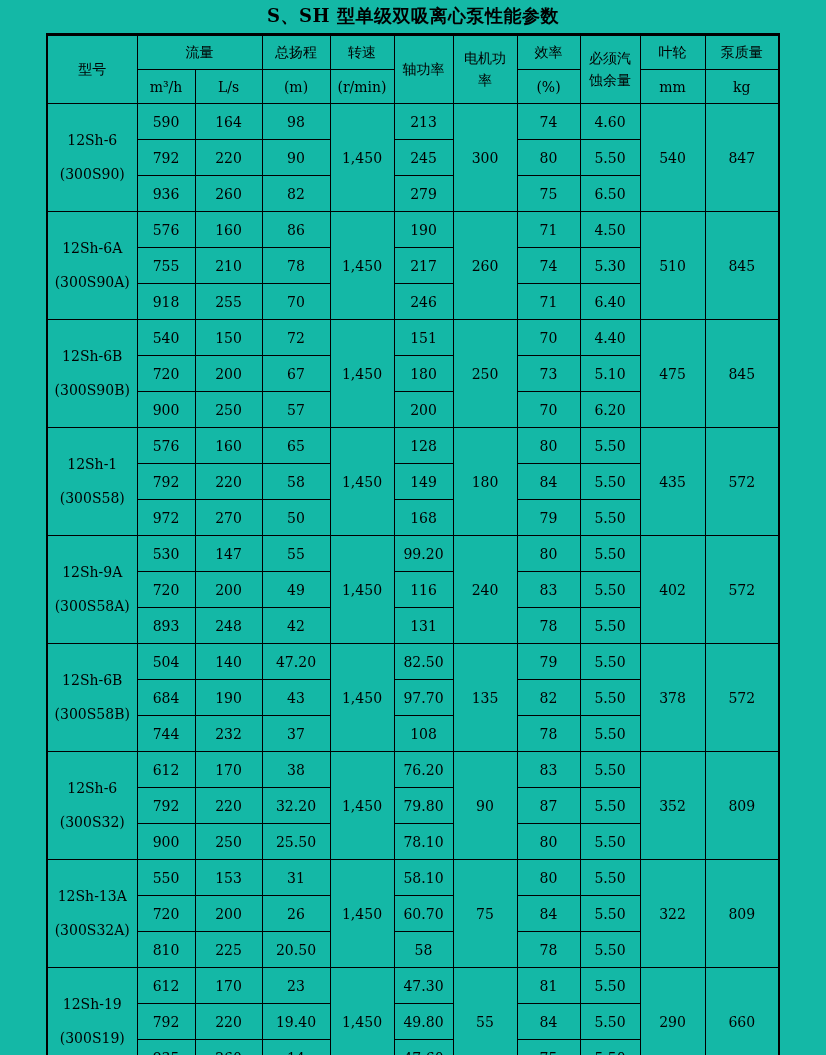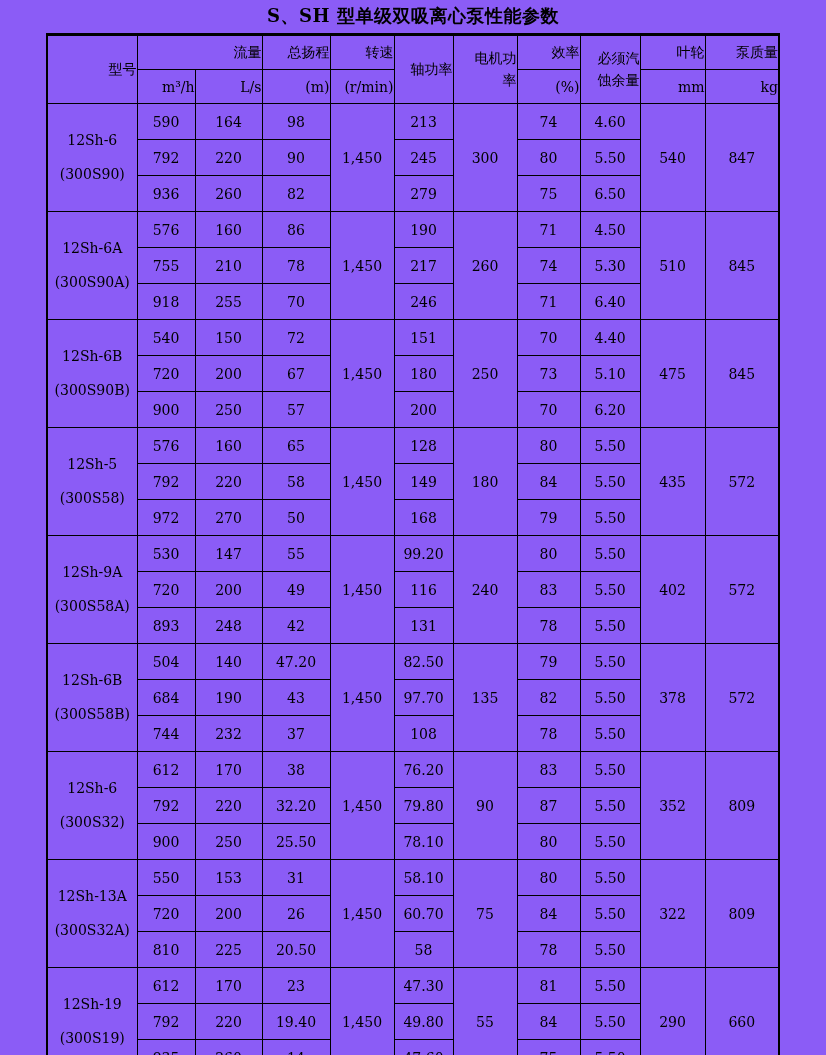--- a/index.html
+++ b/index.html
@@ -5,21 +5,21 @@
   html, body {
     margin: 0;
     padding: 0;
     background: #ffffff;
     color: #000000;
     font-family: "DejaVu Serif", "Liberation Serif", serif;
   }
   .page {
     width: 826px;
     height: 1055px;
-    background: #8b5cf6;
+    background: #14b8a6;
     overflow: hidden;
   }
   .title {
     text-align: center;
     font-weight: bold;
     font-size: 18px;
     margin: 4px 0 5px 0;
     letter-spacing: 0.5px;
   }
   table.spec {
@@ -33,21 +33,21 @@
   table.spec th,
   table.spec td {
     border: 1px solid #000;
     text-align: center;
     vertical-align: middle;
     padding: 0;
     font-weight: normal;
     font-size: 14px;
     overflow: hidden;
   }
-  table.spec thead th { height: 33px; text-align: right; }
+  table.spec thead th { height: 33px; }
   table.spec tbody td { height: 35px; }
   
   .wrap3 {
     display: inline-block;
     width: 3.1em;
     line-height: 1.55;
     word-break: break-all;
   }
   td.model div { line-height: 2.4; }
 </style>
@@ -186,21 +186,21 @@
         <tr>
           <td>900</td>
           <td>250</td>
           <td>57</td>
           <td>200</td>
           <td>70</td>
           <td>6.20</td>
         </tr>
         <tr>
           <td rowspan="3" class="model">
-            <div>12Sh-5</div>
+            <div>12Sh-1</div>
             <div>(300S58)</div>
           </td>
           <td>576</td>
           <td>160</td>
           <td>65</td>
           <td rowspan="3">1,450</td>
           <td>128</td>
           <td rowspan="3">180</td>
           <td>80</td>
           <td>5.50</td>

